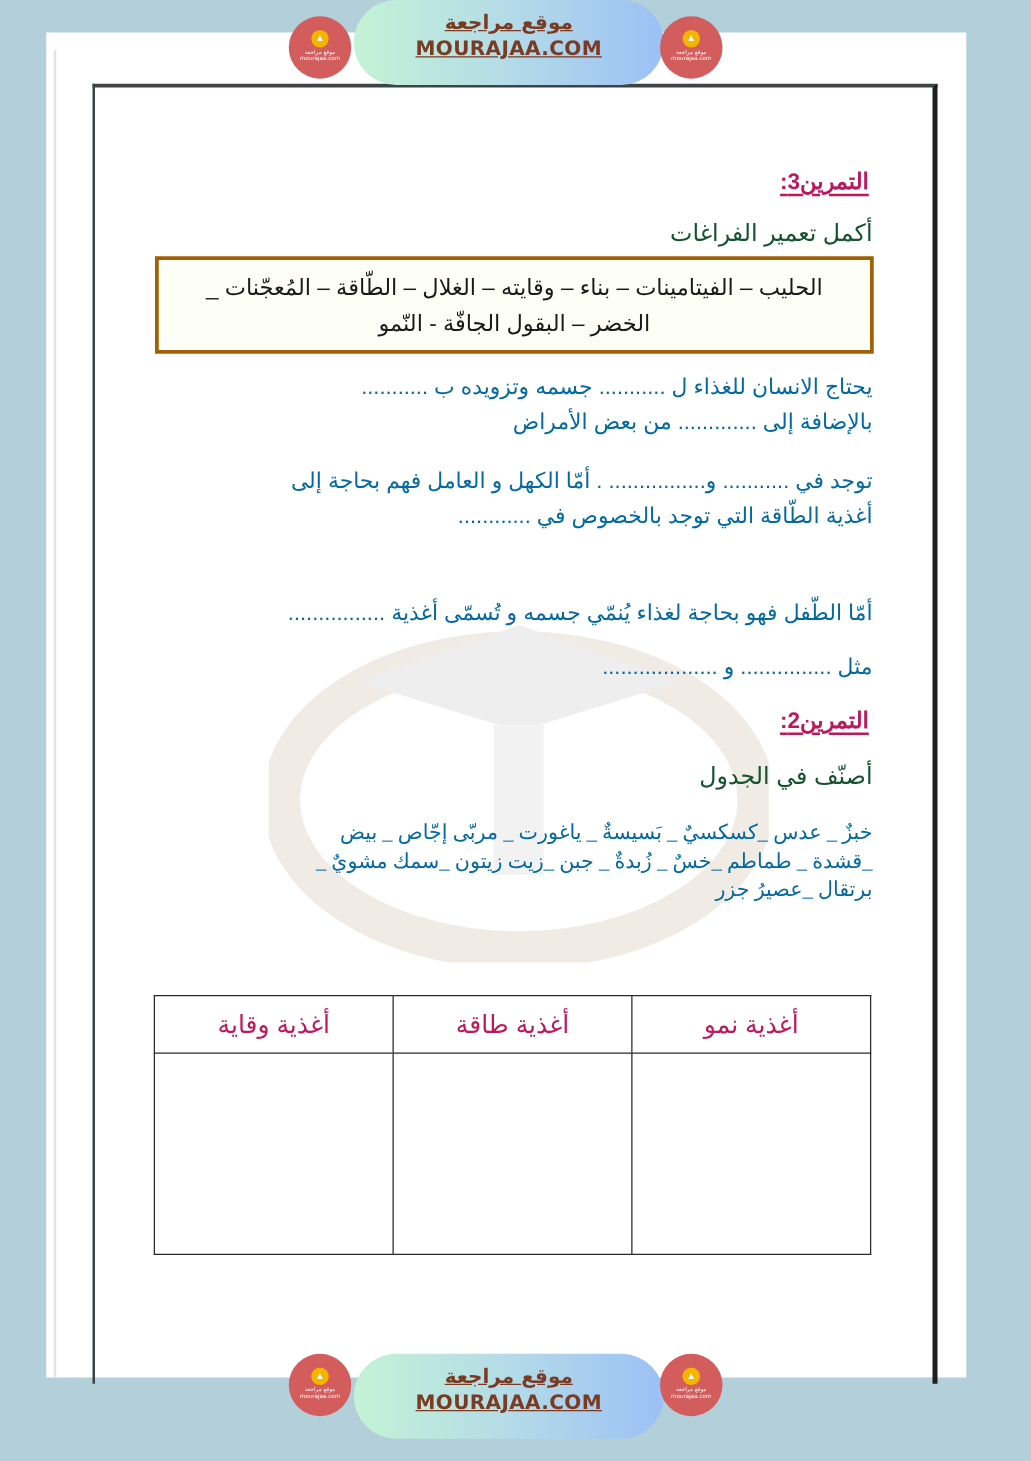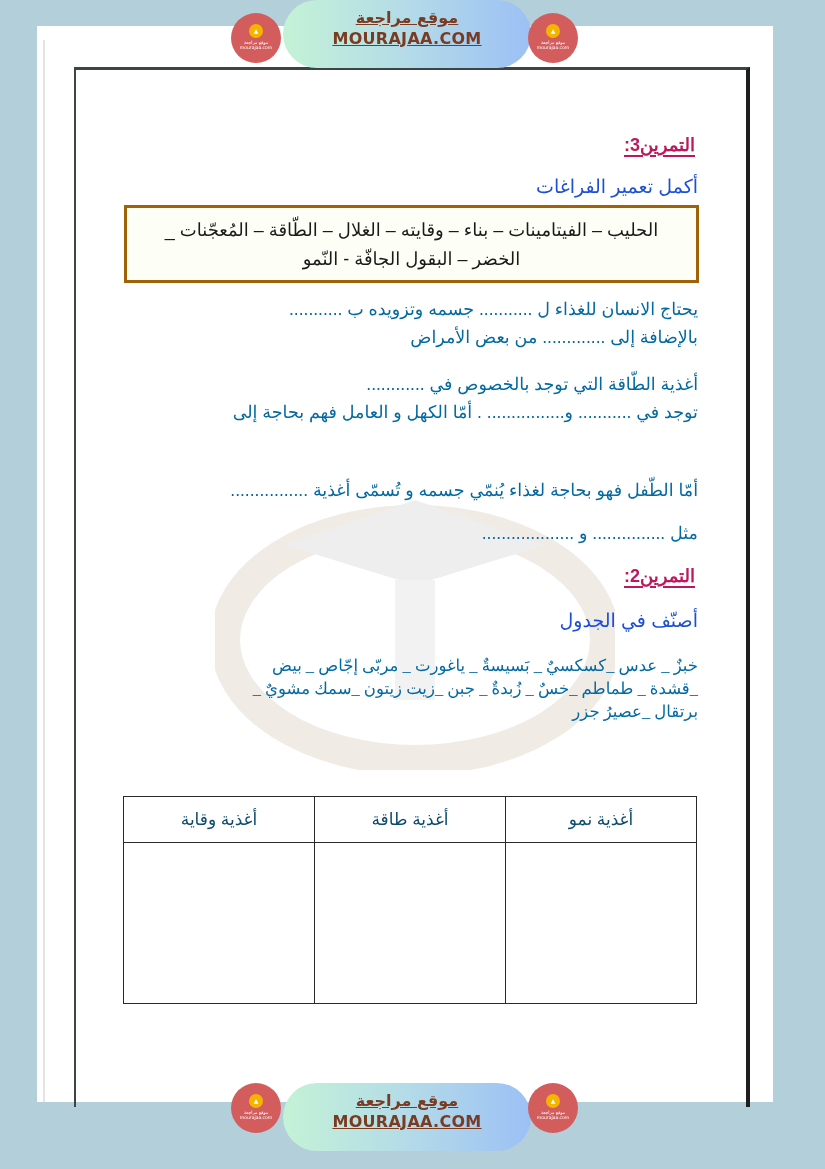--- a/index.html
+++ b/index.html
@@ -24,38 +24,38 @@
   .watermark {
     position: absolute; left: 215px; top: 470px; width: 400px; height: 300px;
     pointer-events: none;
   }
   .rtl { direction: rtl; text-align: right; position: absolute; color: #1a1a1a; }
   .ex-title {
     font-family: "Liberation Sans", sans-serif; font-weight: bold; font-size: 18px;
     color: #be185d; text-decoration: underline; text-decoration-thickness: 2px;
     text-underline-offset: 4px;
   }
-  .instr { font-family: "Liberation Sans", sans-serif; font-size: 19px; color: #1d4ed8; }
+  .instr { font-family: "Liberation Sans", sans-serif; font-size: 19px; color: #14532d; }
   .body-text { font-family: "Liberation Sans", sans-serif; font-size: 17.5px; line-height: 28px; color: #0369a1; }
   .wordbank {
     position: absolute; left: 124px; top: 205px; width: 575px; height: 78px;
     border: 3px solid #a16207; box-sizing: border-box;
     background: #fdfff6;
     direction: rtl; text-align: center;
     font-family: "Liberation Sans", sans-serif; font-size: 18px; line-height: 29px;
     padding-top: 8px; color: #1a1a1a;
   }
   .food-list { font-family: Liberation Serif, serif; font-size: 16.5px; line-height: 23px; color: #0369a1; }
   table.classify {
     position: absolute; left: 123px; top: 796px; width: 574px; height: 208px;
     border-collapse: collapse; direction: rtl;
   }
   table.classify td, table.classify th {
     border: 1.5px solid #2a2a2a; width: 33.3%;
-    font-family: "Liberation Sans", sans-serif; font-weight: normal; font-size: 17px; color: #0c4a6e;
+    font-family: "Liberation Sans", sans-serif; font-weight: normal; font-size: 20px; color: #be185d;
   }
   table.classify th { height: 43px; text-align: center; }
   .banner {
     position: absolute; width: 248px; height: 68px; border-radius: 34px;
     background: linear-gradient(90deg, #c4f2d6 0%, #b4dbe8 50%, #9cc0f5 100%);
     text-align: center; color: #7a3b23;
   }
   .banner .ar {
     display: block; font-family: "DejaVu Sans", sans-serif; font-weight: bold; font-size: 16px;
     text-decoration: underline; margin-top: 8px; direction: rtl;
@@ -109,22 +109,22 @@
   <div>الحليب – الفيتامينات – بناء – وقايته – الغلال – الطّاقة – المُعجّنات _</div>
   <div>الخضر – البقول الجافّة - النّمو</div>
 </div>
 
 <div class="rtl body-text" style="right:127px;top:295px;width:580px;">
   <div>يحتاج الانسان للغذاء ل ........... جسمه وتزويده ب ...........</div>
   <div>بالإضافة إلى ............. من بعض الأمراض</div>
 </div>
 
 <div class="rtl body-text" style="right:127px;top:370px;width:580px;">
+  <div>توجد في ........... و................ . أمّا الكهل و العامل فهم بحاجة إلى</div>
   <div>أغذية  الطّاقة  التي توجد بالخصوص في  ............</div>
-  <div>توجد في ........... و................ . أمّا الكهل و العامل فهم بحاجة إلى</div>
 </div>
 
 <div class="rtl body-text" style="right:127px;top:476px;width:580px;">
   <div>أمّا الطّفل فهو بحاجة لغذاء يُنمّي جسمه و تُسمّى أغذية ................</div>
 </div>
 
 <div class="rtl body-text" style="right:127px;top:519px;width:580px;">
   <div>مثل ............... و ...................</div>
 </div>
 

